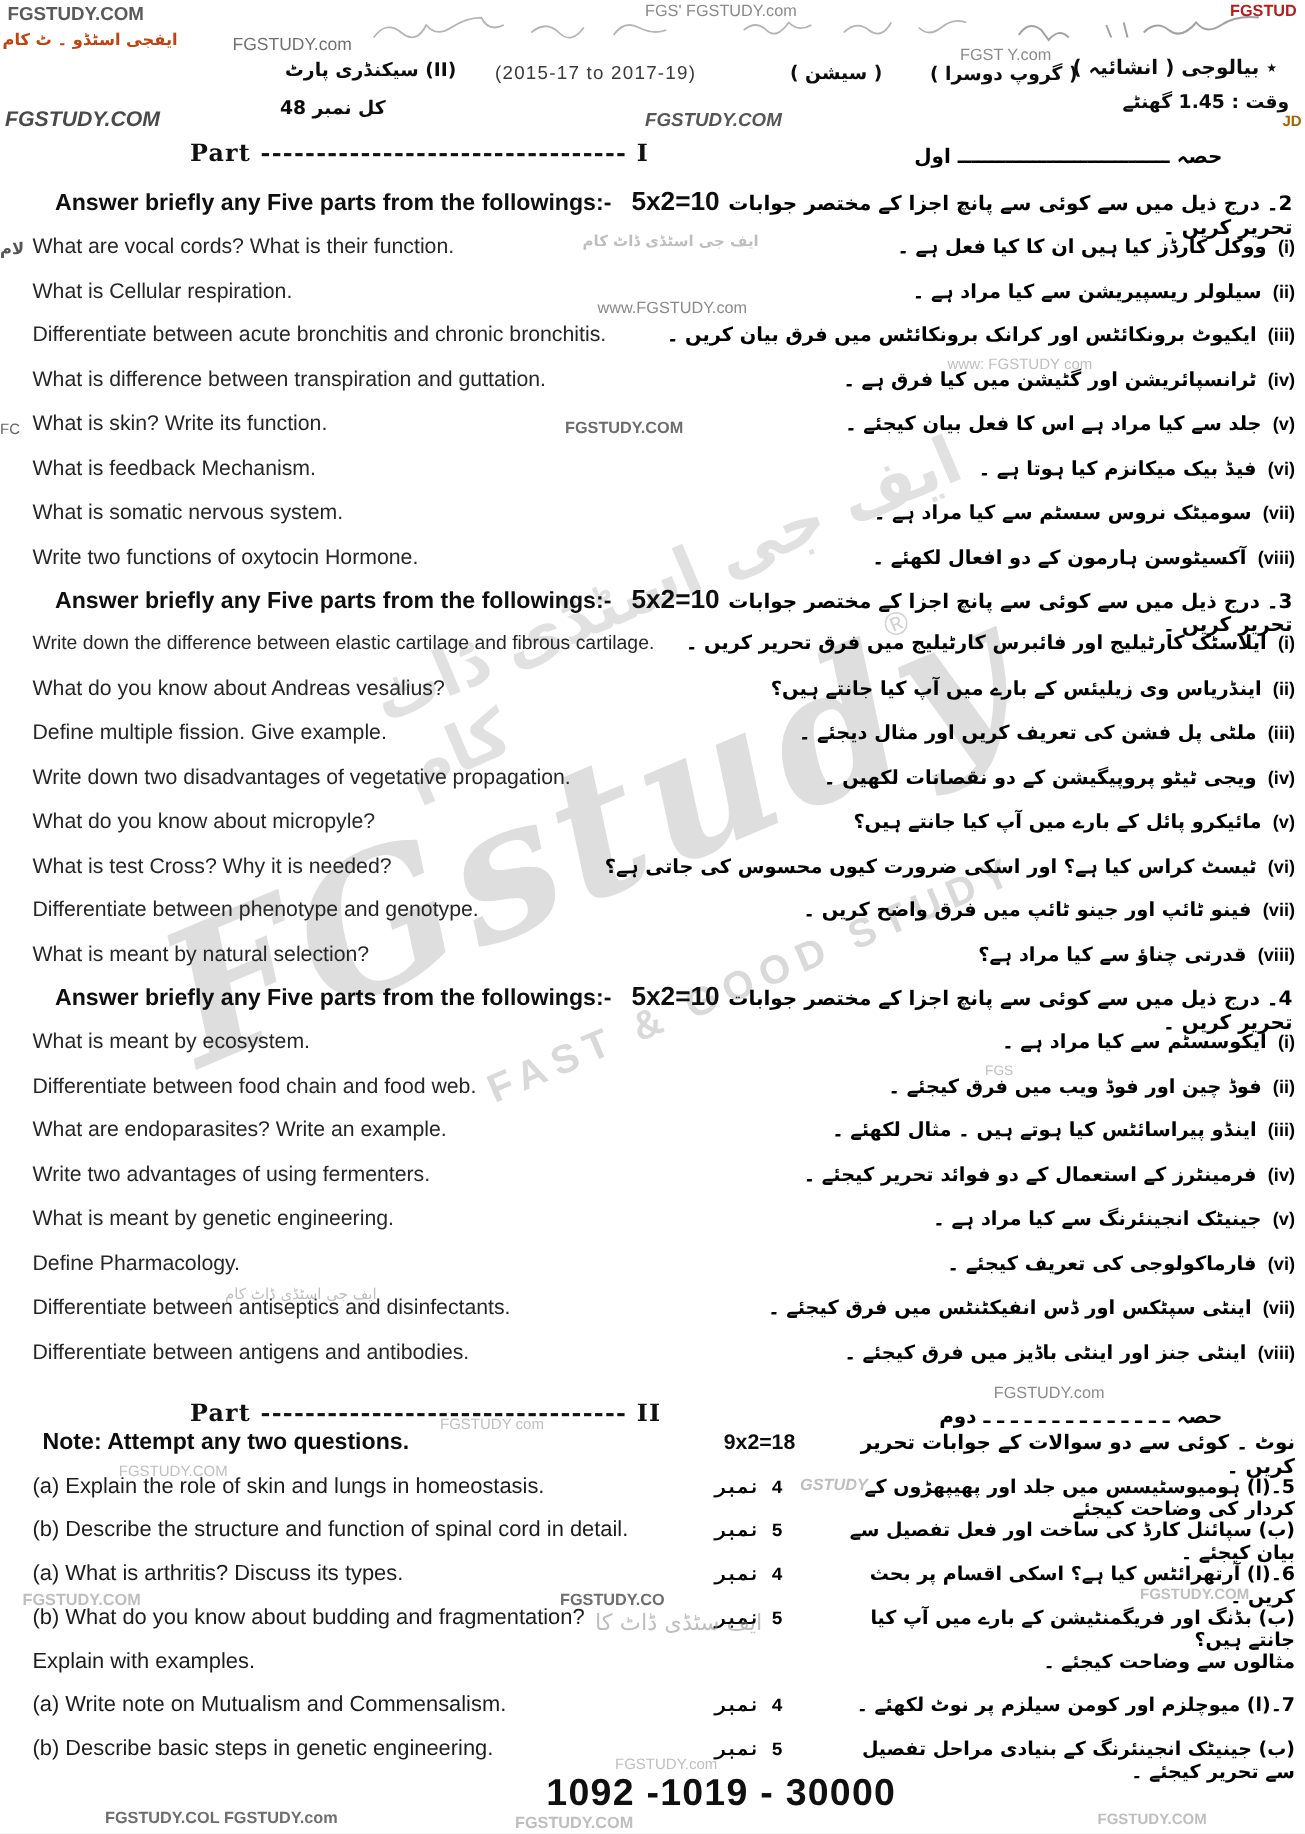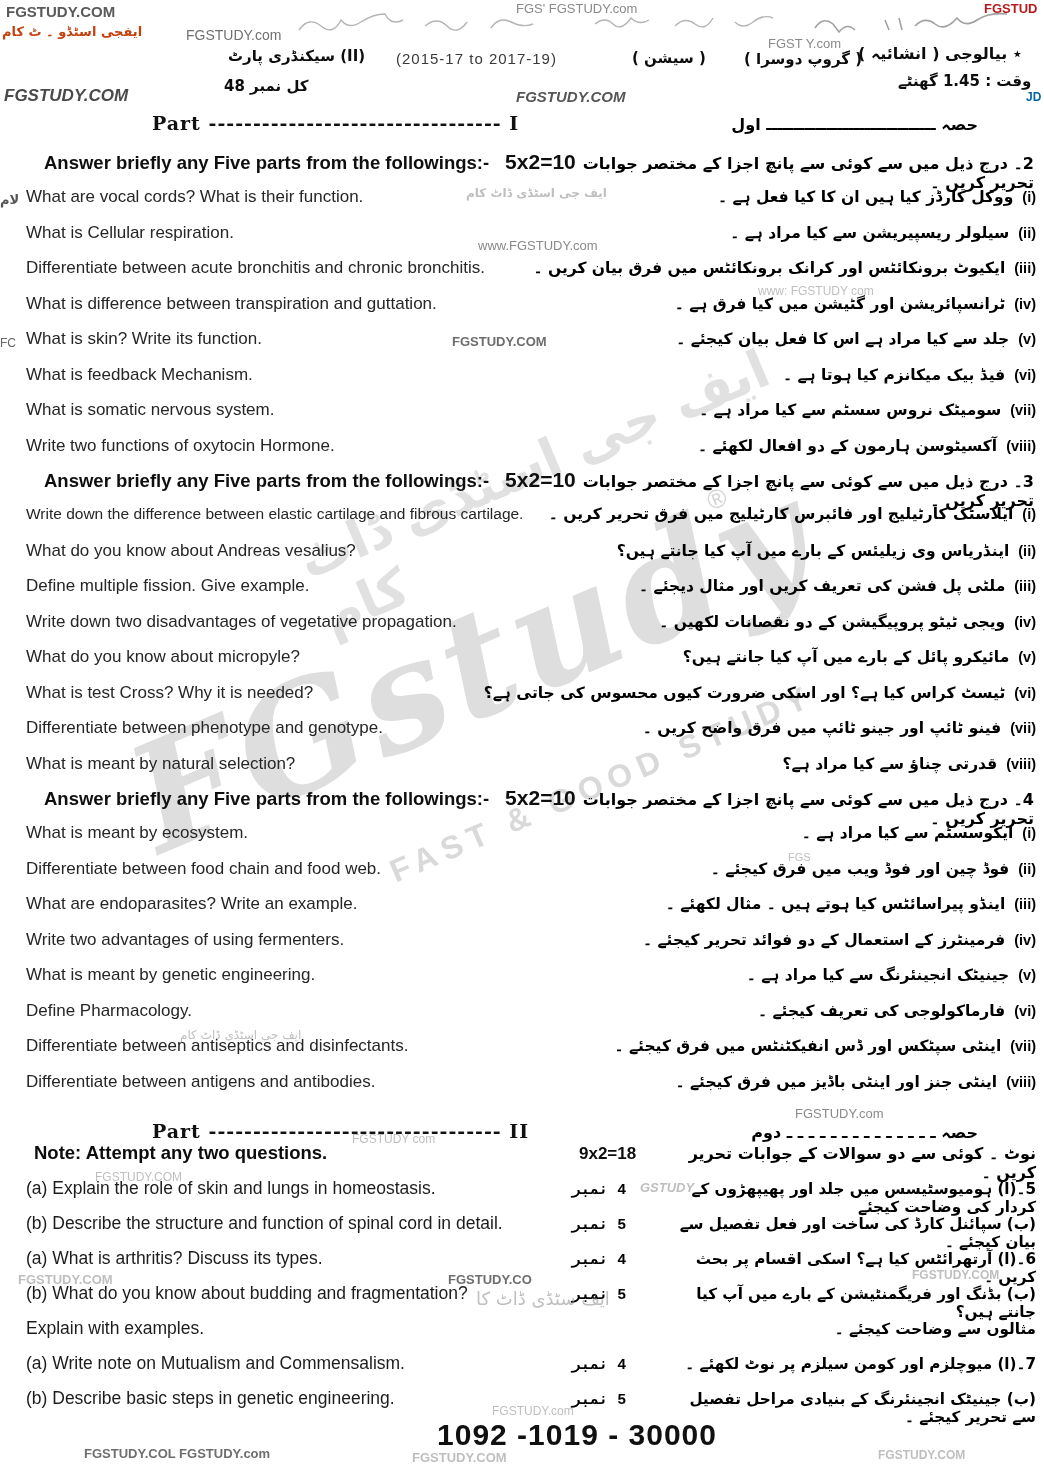--- a/index.html
+++ b/index.html
@@ -76,21 +76,21 @@
   </div>
 
   <span class="wm b" style="left:6px;top:3px;font-size:15px;color:#5a5a5a">FGSTUDY.COM</span>
   <span class="wm" style="left:516px;top:1px;font-size:13px">FGS' FGSTUDY.com</span>
   <span class="wm b" style="left:984px;top:1px;font-size:13px;color:#b91c1c">FGSTUD</span>
   <span class="wm b urdu" style="left:2px;top:24px;font-size:13px;color:#c2410c">ایفجی اسٹڈو ۔ ٹ کام</span>
   <span class="wm" style="left:186px;top:27px;font-size:14px;color:#707070">FGSTUDY.com</span>
   <span class="wm" style="left:768px;top:36px;font-size:13px">FGST   Y.com</span>
   <span class="wm b i" style="left:4px;top:86px;font-size:17px;color:#4a4a4a">FGSTUDY.COM</span>
   <span class="wm b i" style="left:516px;top:88px;font-size:15px;color:#565656">FGSTUDY.COM</span>
-  <span class="wm b" style="left:1026px;top:90px;font-size:12px;color:#0369a1">JD</span>
+  <span class="wm b" style="left:1026px;top:90px;font-size:12px;color:#a16207">JD</span>
 
   <svg class="scribble" width="740" height="34" viewBox="0 0 740 34">
     <path d="M4,22 q10,-14 22,-4 t20,-6 q8,10 20,2 t24,-8 q6,12 18,6 M130,18 q12,-10 22,0 t20,-4 M196,20 q8,-12 20,-6 t22,2" stroke="#777" stroke-width="1.4" fill="none"></path>
     <path d="M300,16 q10,-8 18,0 t18,-6 q8,8 18,2 M380,18 q10,-10 20,-2 t18,-6 M440,14 q8,8 18,0 t20,-4" stroke="#777" stroke-width="1.4" fill="none"></path>
     <path d="M520,20 q8,-12 18,-4 l6,8 q8,-10 16,-2 M590,12 l4,10 M604,10 l3,12 M620,18 q10,-10 20,-2 t22,-6 q8,10 20,2 t30,-6" stroke="#555" stroke-width="1.6" fill="none"></path>
   </svg>
 
   <span class="hel urdu u15" style="left:228px;top:47px">سیکنڈری پارٹ (II)</span>
   <span class="hel yrs" style="left:396px;top:50px">(2015-17  to  2017-19)</span>
   <span class="hel urdu u15" style="left:632px;top:49px">( سیشن )</span>

